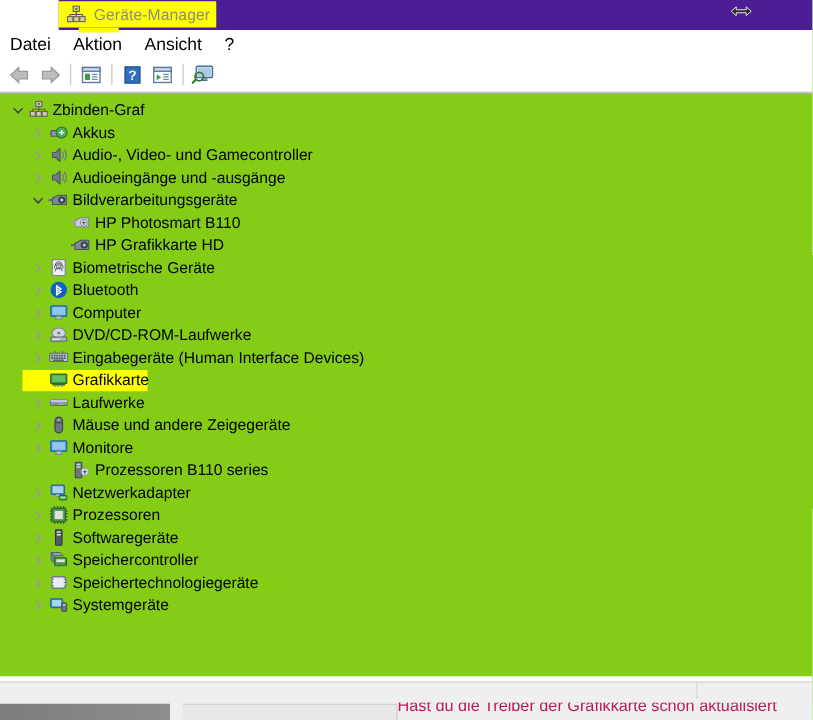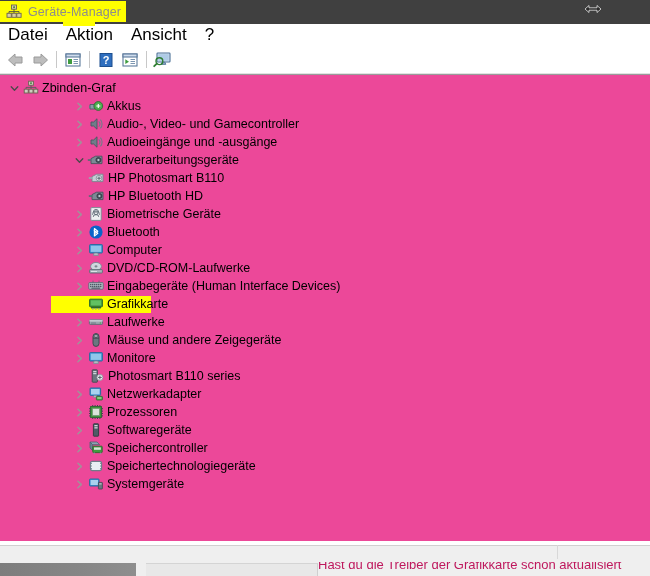--- a/index.html
+++ b/index.html
@@ -14,25 +14,26 @@
     font-size: 12px;
     color: #000000;
     overflow: hidden;
     position: relative;
   }
 
   
   .titlebar {
     position: relative;
     height: 24px;
-    background: #404040;
+    background: #4c1d95;
     display: flex;
     align-items: center;
     padding-left: 6px;
     box-sizing: border-box;
+    margin-left: 47px;
   }
   .title-highlight {
     position: absolute;
     left: 0px;
     top: 1px;
     width: 126px;
     height: 21px;
     background: #ffff00;
     z-index: 0;
   }
@@ -67,21 +68,21 @@
   .menubar {
     position: relative;
     height: 22px;
     display: flex;
     align-items: center;
     padding-left: 8px;
     background: #ffffff;
     box-sizing: border-box;
   }
   .menu-item {
-    font-size: 17px;
+    font-size: 14px;
     color: #000000;
     padding: 0 9px 0 0;
     margin-right: 9px;
     white-space: nowrap;
     cursor: default;
   }
   .menu-item:last-child { margin-right: 0; }
   .menubar-stray-highlight {
     position: absolute;
     left: 63px;
@@ -122,21 +123,21 @@
     margin: 0;
   }
   .toolbar-underline2 {
     height: 1px;
     background: #9a9a9a;
   }
 
   
   .tree {
     position: relative;
-    background: #ec4899;
+    background: #84cc16;
     height: 466px;
     overflow: hidden;
     padding-top: 4px;
     box-sizing: border-box;
   }
   .row {
     position: relative;
     height: 18px;
     display: flex;
     align-items: center;
@@ -169,22 +170,22 @@
   .row-hl {
     position: absolute;
     left: 18px;
     top: 1px;
     width: 100px;
     height: 17px;
     background: #ffff00;
     z-index: 0;
   }
   .lvl0 { padding-left: 6px; }
-  .lvl1 { padding-left: 38px; margin-left: 33px; }
-  .lvl2 { padding-left: 88px; }
+  .lvl1 { padding-left: 22px; }
+  .lvl2 { padding-left: 56px; }
 
   
   .bottom-strip {
     position: absolute;
     left: 0;
     top: 545px;
     width: 650px;
     height: 31px;
     background: #efefef;
     overflow: hidden;
@@ -447,21 +448,21 @@
 
   <div class="row lvl2">
     <span class="ico">
       <svg width="17" height="16" viewBox="0 0 17 16">
         <path d="M4 6.6 L8.6 4.2 L15 4.2 L15 11.6 L4 11.6 Z" fill="#7c8a96" stroke="#47535d" stroke-width="0.9" stroke-linejoin="round"></path>
         <circle cx="11.4" cy="8" r="2.5" fill="#4a5661" stroke="#2e3740" stroke-width="0.8"></circle>
         <circle cx="11.4" cy="8" r="1.1" fill="#c7d3dc"></circle>
         <rect x="0.8" y="7.2" width="3.2" height="1.7" fill="#5d6a75"></rect>
       </svg>
     </span>
-    <span class="lbl">HP Bluetooth HD</span>
+    <span class="lbl">HP Grafikkarte HD</span>
   </div>
 
   <div class="row lvl1">
     <span class="chev">
       <svg width="9" height="9" viewBox="0 0 9 9">
           <path d="M2.9 1.2 L6.4 4.5 L2.9 7.8" fill="none" stroke="#9a9a9a" stroke-width="1.3" stroke-linecap="round" stroke-linejoin="round"></path>
         </svg>
     </span>
     <span class="ico">
       <svg width="16" height="16" viewBox="0 0 16 16">
@@ -630,21 +631,21 @@
   <div class="row lvl2">
     <span class="ico">
       <svg width="16" height="16" viewBox="0 0 16 16">
         <rect x="3.2" y="1.8" width="5.2" height="12.4" rx="0.6" fill="#6b7680" stroke="#3f4850" stroke-width="0.9"></rect>
         <rect x="4.2" y="3" width="3.2" height="1.2" fill="#cfd6db"></rect>
         <rect x="4.2" y="5" width="3.2" height="1.2" fill="#cfd6db"></rect>
         <circle cx="10.9" cy="9.4" r="3" fill="#eef2f5" stroke="#8a949c" stroke-width="0.8"></circle>
         <path d="M10.9 7.5 v3.8 M9 9.4 h3.8" stroke="#4a5661" stroke-width="0.9"></path>
       </svg>
     </span>
-    <span class="lbl">Photosmart B110 series</span>
+    <span class="lbl">Prozessoren B110 series</span>
   </div>
 
   <div class="row lvl1">
     <span class="chev">
       <svg width="9" height="9" viewBox="0 0 9 9">
           <path d="M2.9 1.2 L6.4 4.5 L2.9 7.8" fill="none" stroke="#9a9a9a" stroke-width="1.3" stroke-linecap="round" stroke-linejoin="round"></path>
         </svg>
     </span>
     <span class="ico">
       <svg width="16" height="16" viewBox="0 0 16 16">

